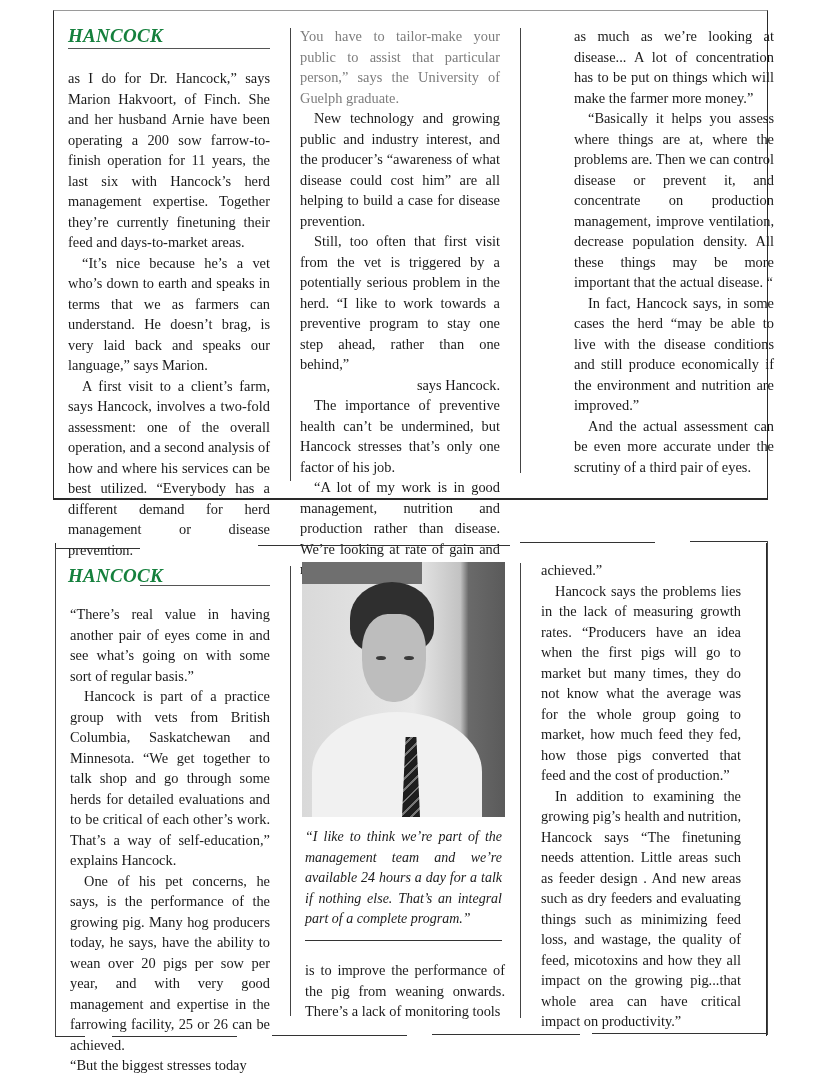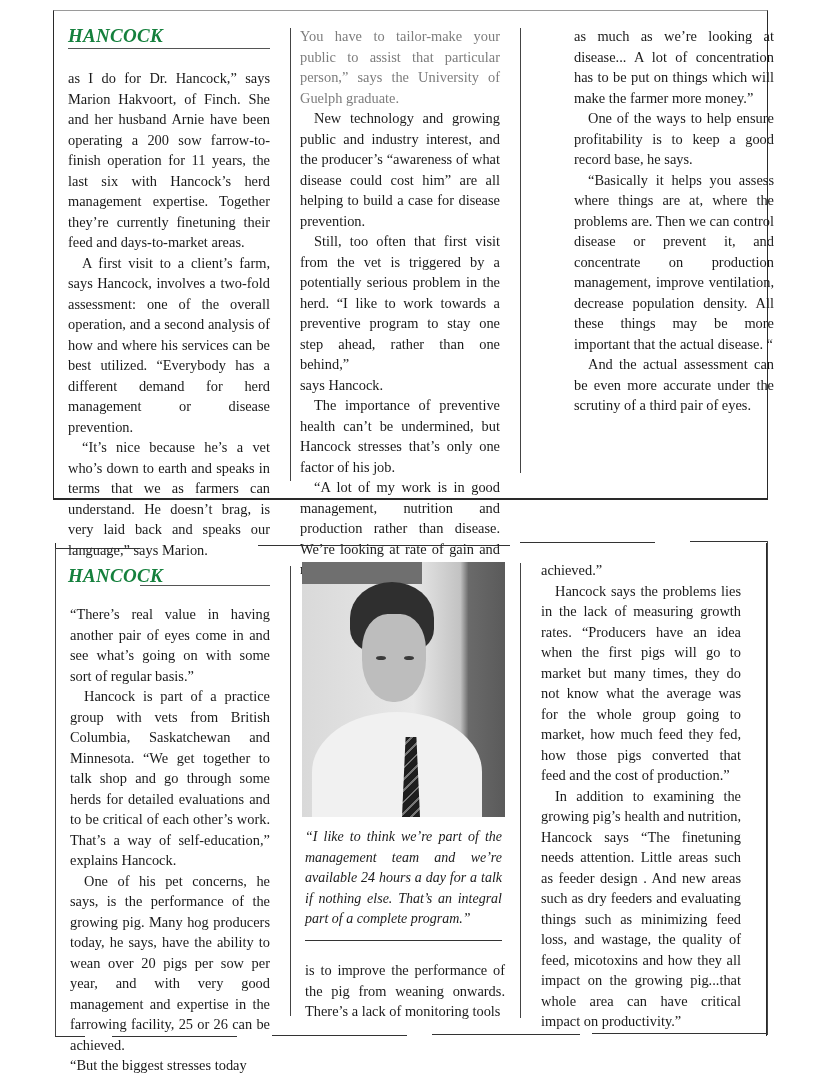--- a/index.html
+++ b/index.html
@@ -8,21 +8,21 @@
   .panel { position:absolute; border:1.5px solid #2a2a2a; box-sizing:border-box; }
   #panel-top { left:53px; top:10px; width:715px; height:490px;
                border-top-color:#9a9a9a; border-bottom-width:2px; }
   #panel-bottom { left:55px; top:543px; width:712px; height:493px;
                   border-top:none; border-bottom:none; }
   .frag { position:absolute; height:0; border-top:1.5px solid #333; }
   .col { position:absolute; font-size:14.4px; line-height:20.5px; text-align:justify;
          hyphens:manual; }
   .col p { margin:0; }
   .col p.ind { text-indent:14px; }
-  .col p.nojust { text-align:left; }
+  .col p.nojust { text-align:right; }
   .rule-v { position:absolute; width:0; border-left:1.3px solid #444; }
   .heading { position:absolute; font-weight:bold; font-style:italic; font-size:19px;
              letter-spacing:0.3px; color:#15803d; }
   .heading-rule { position:absolute; height:0; border-top:1.3px solid #555; }
   .faded { color:#7d7d7d; }
   .photo { position:absolute; left:302px; top:562px; width:203px; height:255px;
            background:linear-gradient(90deg,#d9d9d9 0%,#e8e8e8 55%,#c2c2c2 78%,#6a6a6a 82%,#5a5a5a 100%);
            overflow:hidden; }
   .photo .frame-top { position:absolute; left:0; top:0; width:120px; height:22px; background:#6f6f6f; }
   .photo .hair { position:absolute; left:48px; top:20px; width:84px; height:72px;
@@ -42,41 +42,41 @@
 </head>
 <body>
 
 <div class="panel" id="panel-top"></div>
 
 <div class="heading" style="left:68px; top:25px;">HANCOCK</div>
 <div class="heading-rule" style="left:68px; top:48px; width:202px;"></div>
 
 <div class="col" style="left:68px; top:68px; width:202px;">
   <p>as I do for Dr. Hancock,” says Marion Hakvoort, of Finch. She and her husband Arnie have been operating a 200 sow farrow-to-finish operation for 11 years, the last six with Hancock’s herd management expertise. Together they’re currently finetuning their feed and days-to-market areas.</p>
+  <p class="ind">“It’s nice because he’s a vet who’s down to earth and speaks in terms that we as farmers can understand. He doesn’t brag, is very laid back and speaks our language,” says Marion.</p>
   <p class="ind">A first visit to a client’s farm, says Hancock, involves a two-fold assessment: one of the overall operation, and a second analysis of how and where his services can be best utilized. “Everybody has a different demand for herd management or disease prevention.</p>
-  <p class="ind">“It’s nice because he’s a vet who’s down to earth and speaks in terms that we as farmers can understand. He doesn’t brag, is very laid back and speaks our language,” says Marion.</p>
 </div>
 
 <div class="rule-v" style="left:290px; top:28px; height:453px;"></div>
 
 <div class="col" style="left:300px; top:26px; width:200px;">
   <p class="faded">You have to tailor-make your public to assist that particular person,” says the University of Guelph graduate.</p>
   <p class="ind">New technology and growing public and industry interest, and the producer’s “awareness of what disease could cost him” are all helping to build a case for disease prevention.</p>
   <p class="ind">Still, too often that first visit from the vet is triggered by a potentially serious problem in the herd. “I like to work towards a preventive program to stay one step ahead, rather than one behind,”</p>
   <p class="nojust">says Hancock.</p>
   <p class="ind">The importance of preventive health can’t be undermined, but Hancock stresses that’s only one factor of his job.</p>
   <p class="ind">“A lot of my work is in good management, nutrition and production rather than disease. We’re looking at rate of gain and markets</p>
 </div>
 
 <div class="rule-v" style="left:520px; top:28px; height:445px;"></div>
 
 <div class="col" style="left:540px; top:26px; width:200px;margin-left:34px;">
   <p>as much as we’re looking at disease... A lot of concentration has to be put on things which will make the farmer more money.”</p>
-  <p class="ind">One of the ways to help ensure profitability is to keep a good record base, he says.</p>
   <p class="ind">“Basically it helps you assess where things are at, where the problems are. Then we can control disease or prevent it, and concentrate on production management, improve ventilation, decrease population density. All these things may be  more important that the actual disease. “</p>
+  <p class="ind">In fact, Hancock says, in some cases the herd “may be able to live with the disease conditions and still produce economically if the environment and nutrition are improved.”</p>
   <p class="ind">And the actual assessment can be even more accurate under the scrutiny of a third pair of eyes.</p>
 </div>
 
 <div class="panel" id="panel-bottom"></div>
 <div class="frag" style="left:55px; top:548px; width:85px;"></div>
 <div class="frag" style="left:258px; top:545px; width:252px;"></div>
 <div class="frag" style="left:520px; top:542px; width:135px;"></div>
 <div class="frag" style="left:690px; top:541px; width:78px;"></div>
 <div class="frag" style="left:55px; top:1036px; width:30px;"></div>
 <div class="frag" style="left:112px; top:1036px; width:125px;"></div>

